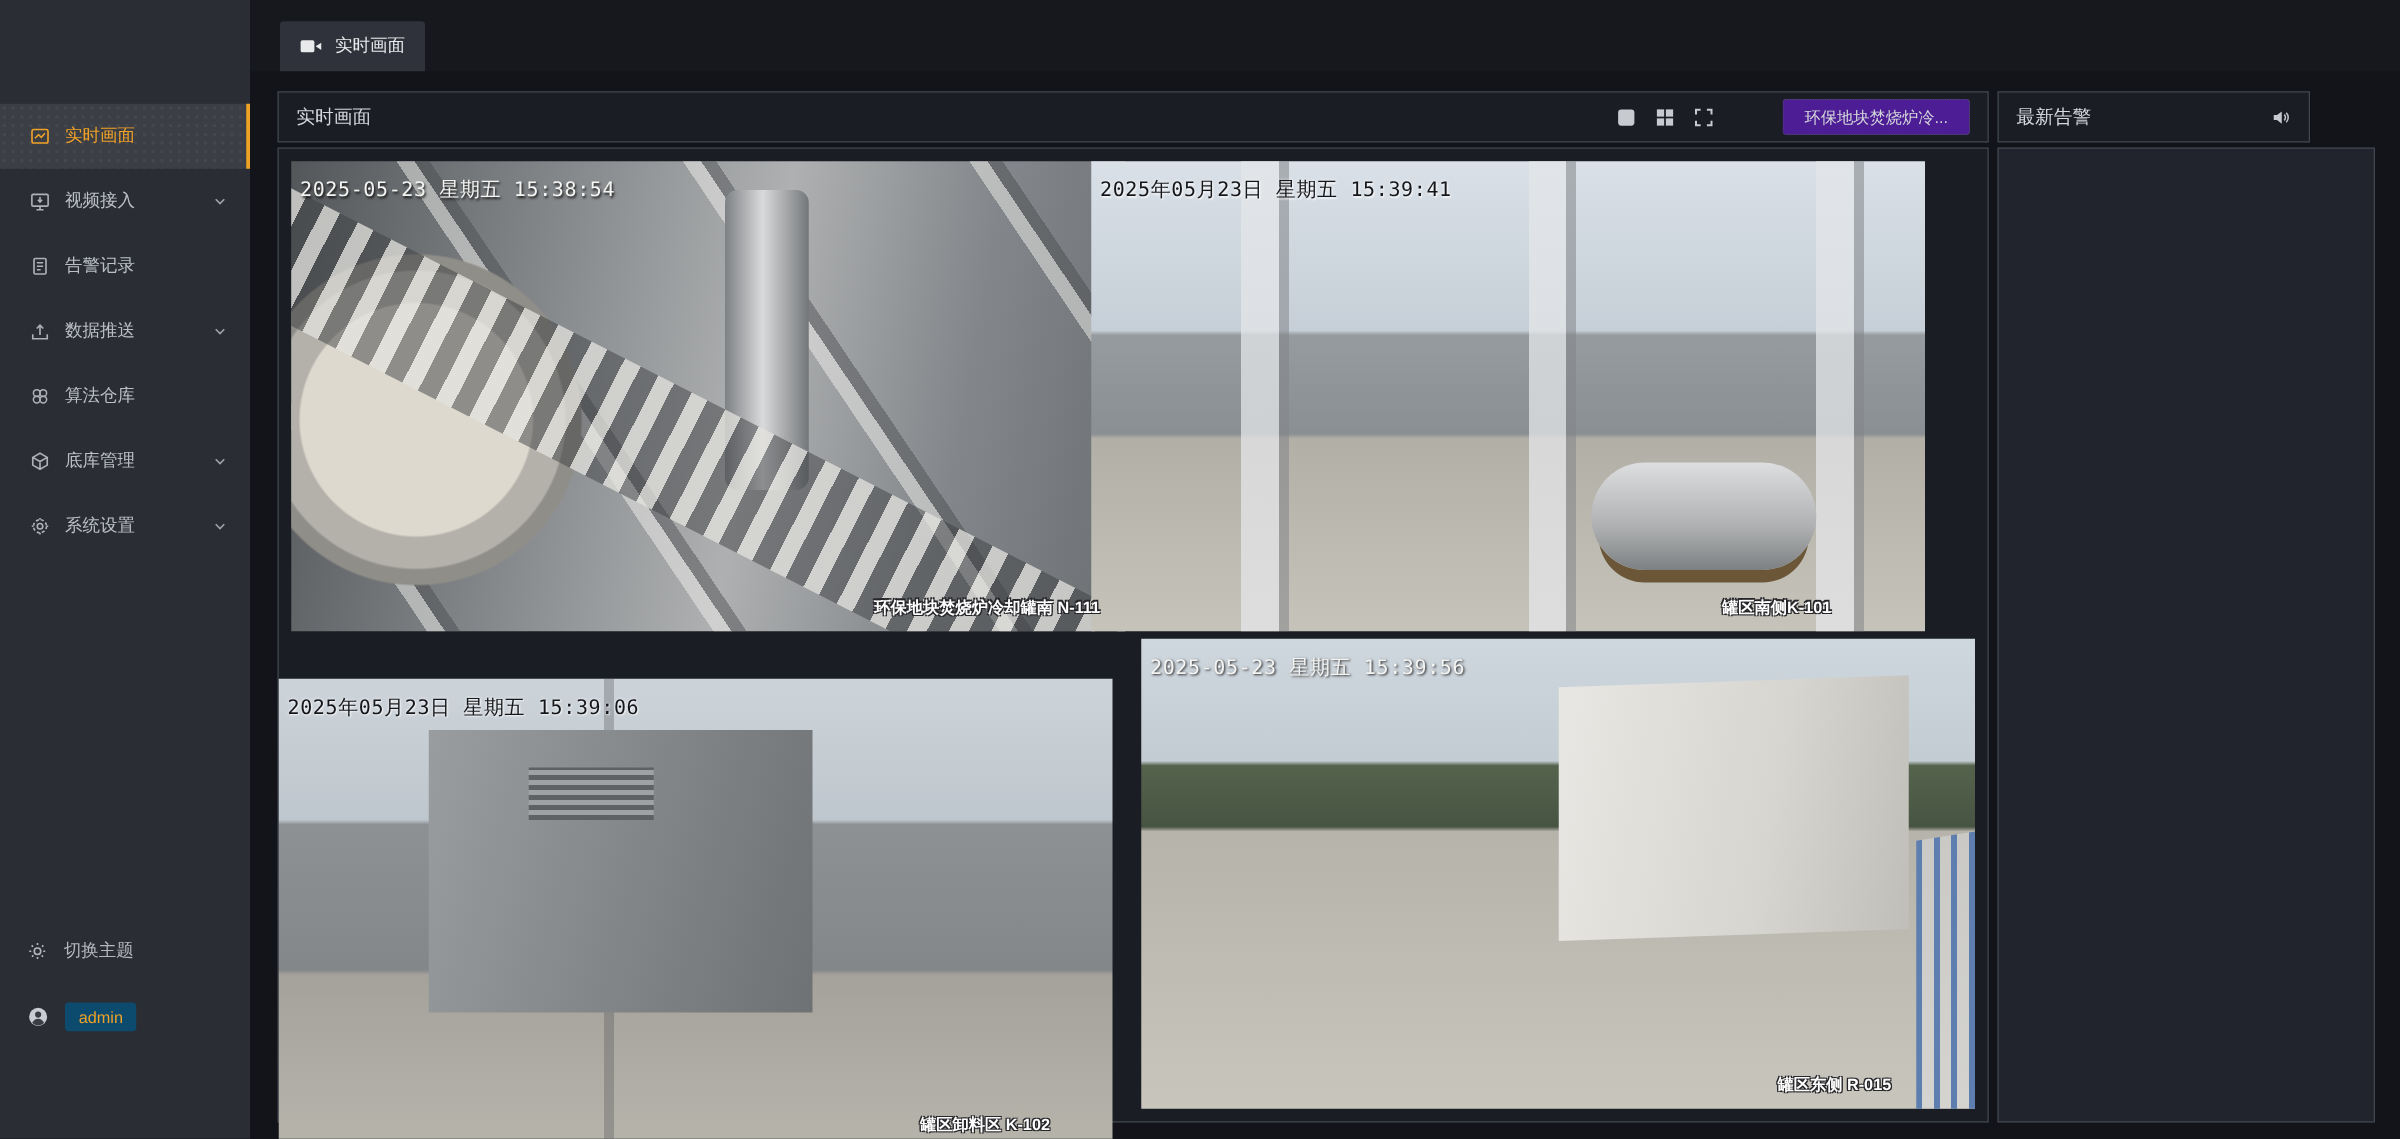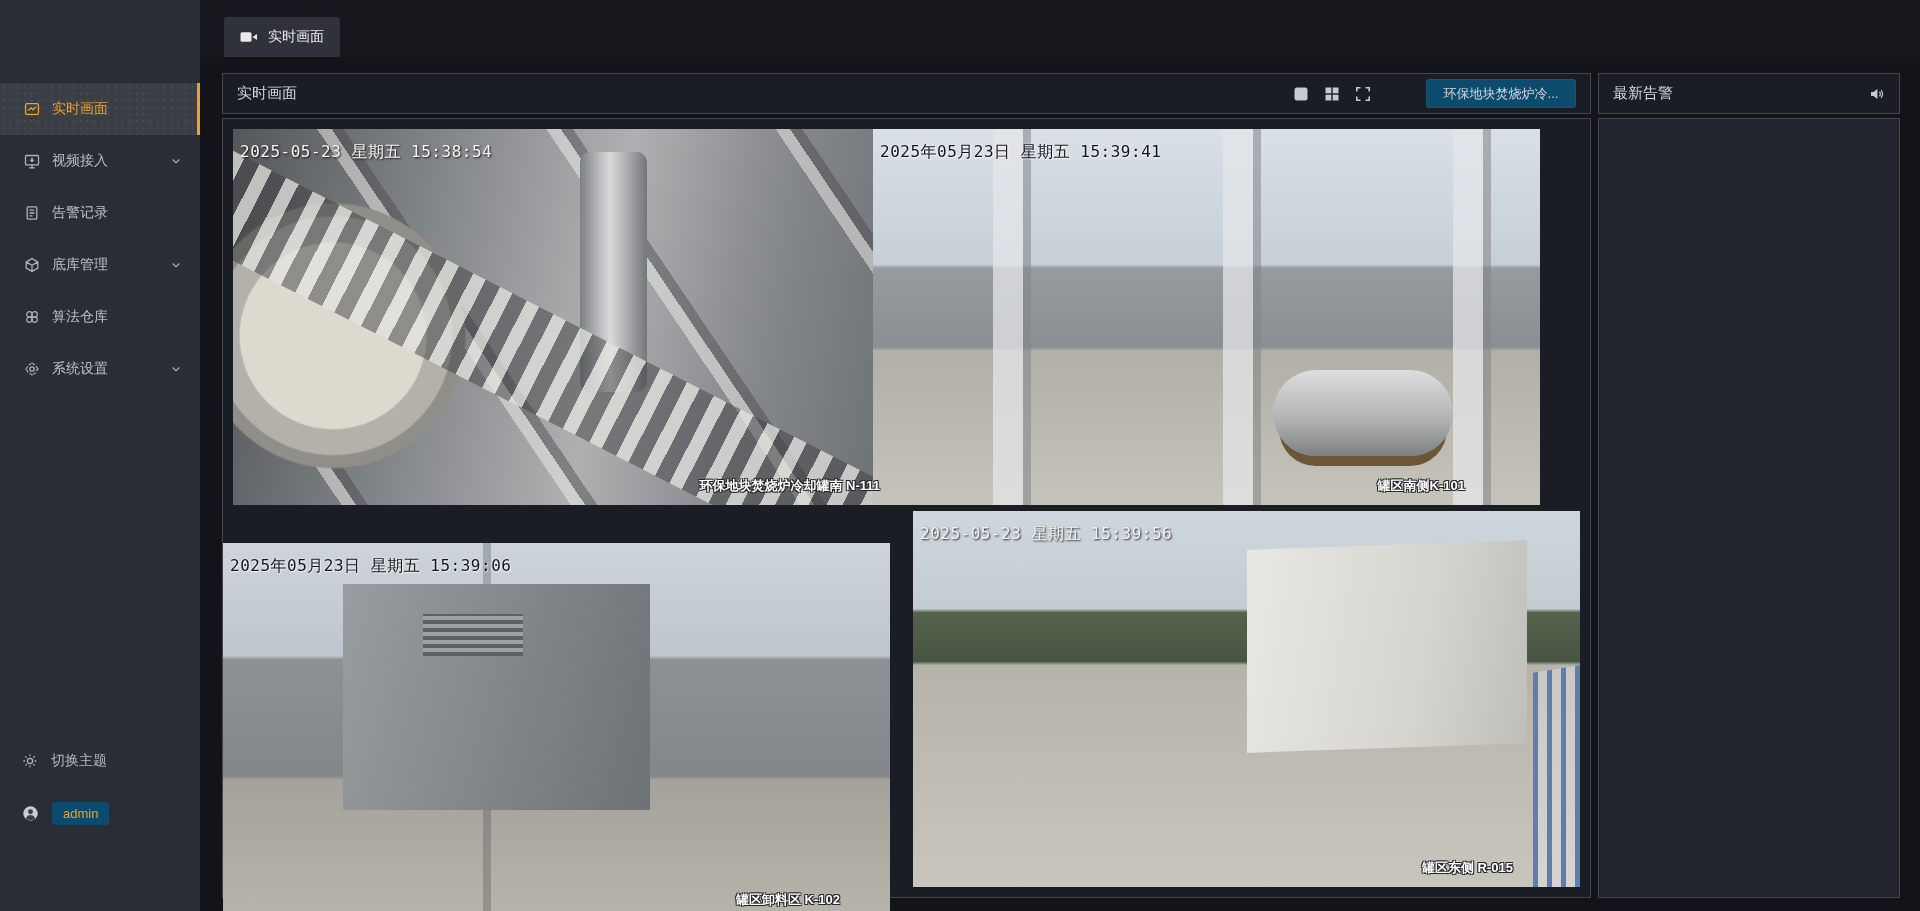--- a/index.html
+++ b/index.html
@@ -51,29 +51,29 @@
     background:#2f323a; border-radius:3px 3px 0 0;
     display:flex; align-items:center; justify-content:center; gap:10px;
     padding:0 16px; color:#e8eaec; font-size:14px; cursor:pointer;
   }
 
   .panel-box { position:absolute; background:#1a1d23; border:1px solid #42464e; }
   .panel-header { display:flex; align-items:center; padding:0 14px; color:#d5d8dc; font-size:15px; }
 
   .main-header { left:22px; top:73px; width:1369px; height:41px; }
   .main-body   { left:22px; top:118px; width:1369px; height:780px; }
-  .alarm-header{ left:1398px; top:73px; width:302px; height:41px; }
+  .alarm-header{ left:1398px; top:73px; width:250px; height:41px; }
   .alarm-body  { left:1398px; top:118px; width:302px; height:780px; background:#22242d; }
 
   .toolbar { margin-left:auto; display:flex; align-items:center; gap:9px; }
   .tool-btn { width:22px; height:22px; display:flex; align-items:center; justify-content:center;
               color:#c7cbd0; cursor:pointer; }
   .cam-select {
     margin-left:52px; width:150px; height:29px;
-    background:#0c4a6e; border:1px dotted #4d515a; border-radius:3px;
+    background:#4c1d95; border:1px dotted #4d515a; border-radius:3px;
     display:flex; align-items:center; justify-content:center;
     font-size:13px; color:#d4d7db; cursor:pointer; white-space:nowrap; overflow:hidden;
   }
   .speaker-btn { margin-left:auto; color:#c7cbd0; cursor:pointer; }
 
   
   .video { position:absolute; width:667px; height:376px; overflow:hidden; cursor:pointer; background:#555; }
   .v1 { left:10px; top:10px; }
   .v2 { left:650px; top:10px; }
   .v3 { left:0; top:392px;margin-top:32px; }
@@ -163,45 +163,58 @@
     <div class="menu-item">
       <span class="mi-icon">
         <svg viewBox="0 0 16 16" width="16" height="16" fill="none" stroke="currentColor" stroke-width="1.3">
           <rect x="3.2" y="1.8" width="9.6" height="12.4" rx="1"></rect>
           <path d="M5.5 5.2h5 M5.5 8h5 M5.5 10.8h3"></path>
         </svg>
       </span>
       <span>告警记录</span>
     </div>
 
-
-    <div class="menu-item">
-      <span class="mi-icon">
-        <svg viewBox="0 0 16 16" width="16" height="16" fill="none" stroke="currentColor" stroke-width="1.3">
-          <path d="M8 1.6 13.8 4.9v6.2L8 14.4 2.2 11.1V4.9Z M2.2 4.9 8 8.2l5.8-3.3 M8 8.2v6.2"></path>
-        </svg>
-      </span>
-      <span>底库管理</span>
+    <div class="menu-item">
+      <span class="mi-icon">
+        <svg viewBox="0 0 16 16" width="16" height="16" fill="none" stroke="currentColor" stroke-width="1.3">
+          <path d="M2.2 10.4V14h11.6v-3.6 M8 11V3.4 M5.4 5.8 8 3.2l2.6 2.6"></path>
+        </svg>
+      </span>
+      <span>数据推送</span>
       <span class="chevron">
         <svg viewBox="0 0 12 12" width="12" height="12" fill="none" stroke="currentColor" stroke-width="1.4">
             <path d="M2.6 4.4 6 7.8l3.4-3.4"></path>
           </svg>
       </span>
     </div>
 
     <div class="menu-item">
       <span class="mi-icon">
         <svg viewBox="0 0 16 16" width="16" height="16" fill="none" stroke="currentColor" stroke-width="1.2">
           <circle cx="5.4" cy="5.4" r="2.7"></circle>
             <circle cx="10.6" cy="5.4" r="2.7"></circle>
           <circle cx="5.4" cy="10.6" r="2.7"></circle>
             <circle cx="10.6" cy="10.6" r="2.7"></circle>
         </svg>
       </span>
       <span>算法仓库</span>
+    </div>
+
+    <div class="menu-item">
+      <span class="mi-icon">
+        <svg viewBox="0 0 16 16" width="16" height="16" fill="none" stroke="currentColor" stroke-width="1.3">
+          <path d="M8 1.6 13.8 4.9v6.2L8 14.4 2.2 11.1V4.9Z M2.2 4.9 8 8.2l5.8-3.3 M8 8.2v6.2"></path>
+        </svg>
+      </span>
+      <span>底库管理</span>
+      <span class="chevron">
+        <svg viewBox="0 0 12 12" width="12" height="12" fill="none" stroke="currentColor" stroke-width="1.4">
+            <path d="M2.6 4.4 6 7.8l3.4-3.4"></path>
+          </svg>
+      </span>
     </div>
 
     <div class="menu-item">
       <span class="mi-icon">
         <svg viewBox="0 0 16 16" width="16" height="16" fill="none" stroke="currentColor" stroke-width="1.3">
           <circle cx="8" cy="8" r="2.2"></circle>
           <circle cx="8" cy="8" r="5.2" stroke-dasharray="2.4 1.7"></circle>
           <path d="M8 2.8V1.4 M8 14.6v-1.4 M13.2 8h1.4 M1.4 8h1.4"></path>
         </svg>
       </span>

